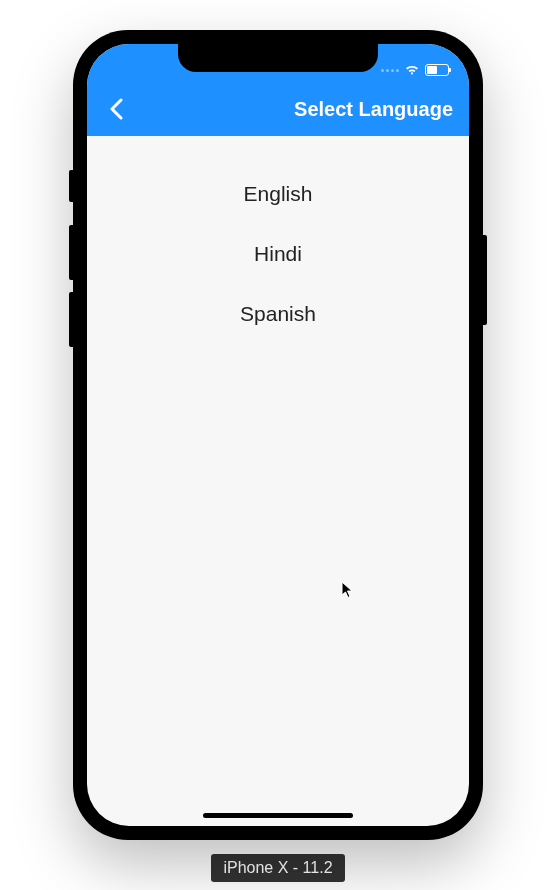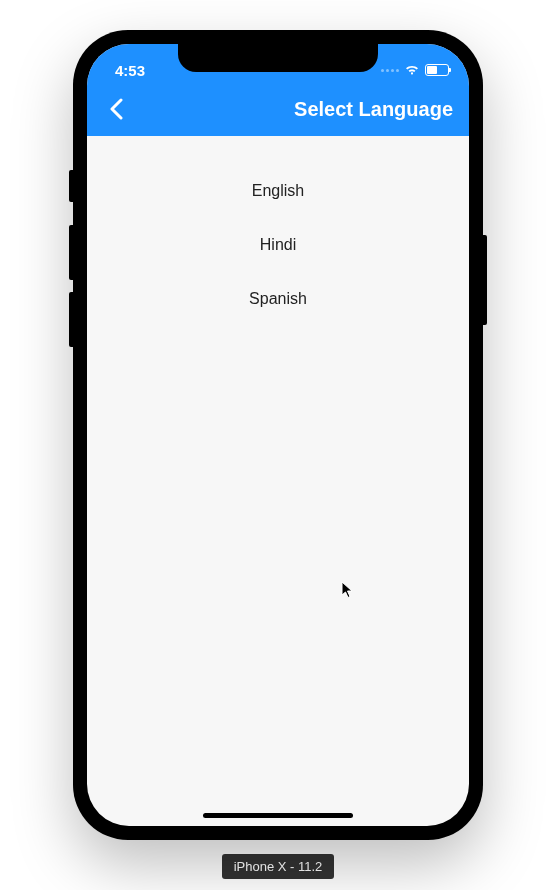--- a/index.html
+++ b/index.html
@@ -174,21 +174,21 @@
       color: #fff;
       font-size: 20px;
       font-weight: 600;
     }
     .content {
       padding-top: 28px;
     }
     .language-option {
       text-align: center;
       padding: 18px 0;
-      font-size: 16px;
+      font-size: 21px;
       color: #222;
       font-weight: 400;
       cursor: pointer;
     }
     .home-indicator {
       position: absolute;
       bottom: 8px;
       left: 50%;
       transform: translateX(-50%);
       width: 150px;
@@ -200,40 +200,39 @@
       position: absolute;
       left: 254px;
       top: 537px;
       z-index: 200;
       pointer-events: none;
     }
     .device-label {
       margin-top: 14px;
       background: #333;
       color: #fff;
-      font-size: 13px;
+      font-size: 16px;
       padding: 5px 12px;
       border-radius: 3px;
       font-family: Arial, sans-serif;
     }
   </style>
 </head>
 <body>
 
 <div class="device-frame">
   <div class="side-button-left-1"></div>
   <div class="side-button-left-2"></div>
   <div class="side-button-left-3"></div>
   <div class="side-button-right"></div>
 
   <div class="screen">
     <div class="notch"></div>
 
     <div class="status-bar">
-      <div class="status-left">4:53</div>
       <div class="status-right">
         <span class="signal-dots">
           <span></span>
             <span></span>
             <span></span>
             <span></span>
         </span>
         <span class="wifi-icon">
           <svg width="16" height="12" viewBox="0 0 16 12" fill="none">
             <path d="M8 10.5 C8.6 10.5 9 10 9 9.4 C9 8.8 8.6 8.3 8 8.3 C7.4 8.3 7 8.8 7 9.4 C7 10 7.4 10.5 8 10.5 Z" fill="#fff"></path>

